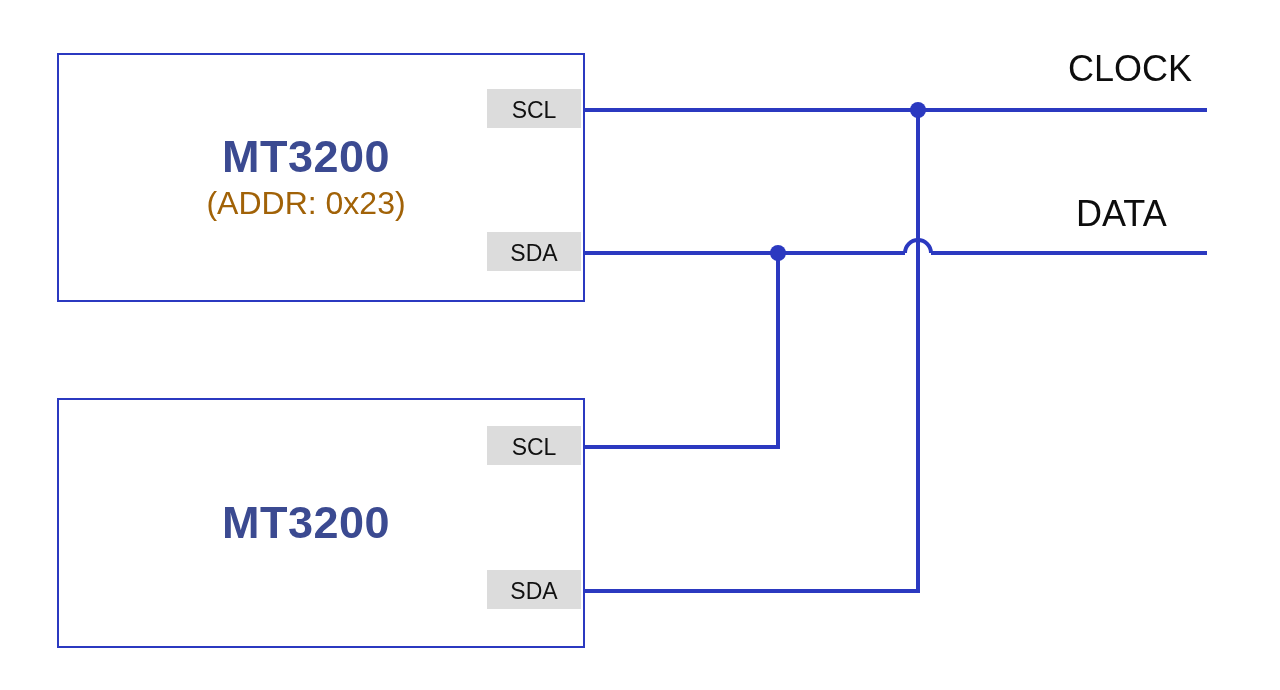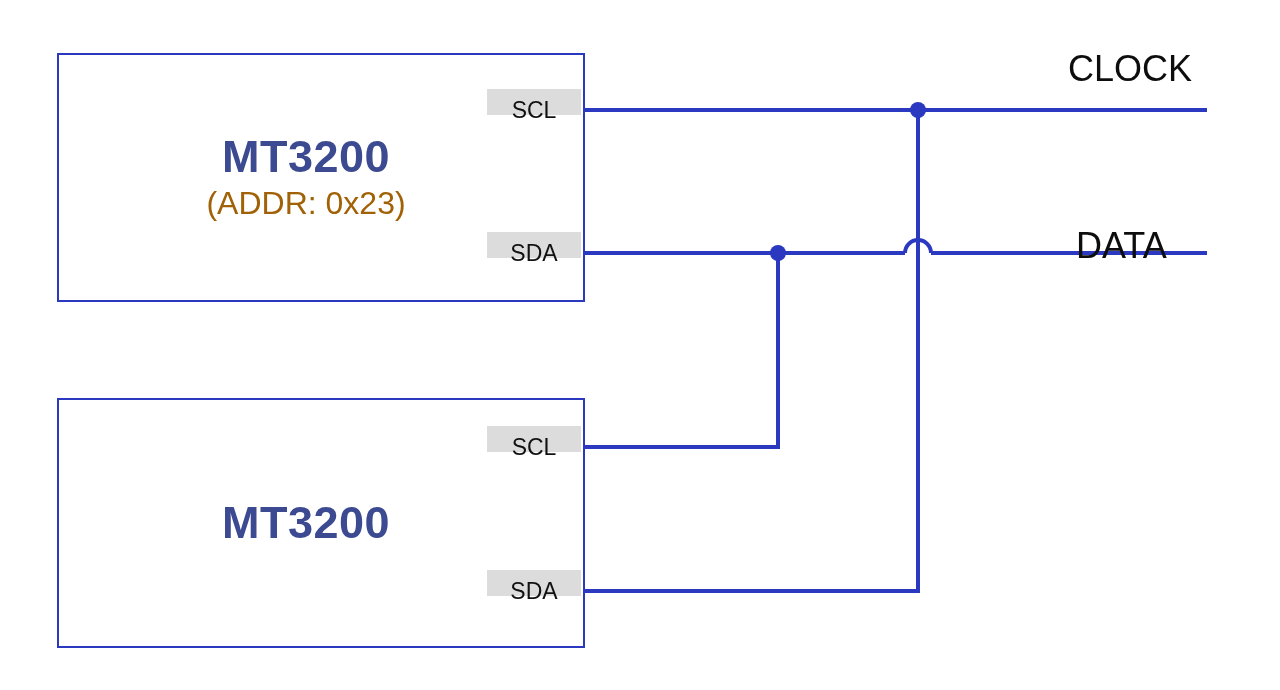--- a/index.html
+++ b/index.html
@@ -61,21 +61,21 @@
     font-size: 32px;
     color: #a16207;
     line-height: 1.25;
     margin-top: 2px;
   }
 
   
   .pin-tab {
     position: absolute;
     width: 94px;
-    height: 26px;
+    height: 39px;
     background: #dcdcdc;
     color: #111111;
     font-size: 23px;
     line-height: 42px;
     text-align: center;
     box-sizing: border-box;
   }
   #pin-tab-scl-1 { left: 487px; top: 89px;  }
   #pin-tab-sda-1 { left: 487px; top: 232px; }
   #pin-tab-scl-2 { left: 487px; top: 426px; }
@@ -83,21 +83,21 @@
 
   
   .bus-label {
     position: absolute;
     font-size: 36px;
     color: #0d0d0d;
     white-space: nowrap;
     line-height: 1;
   }
   #bus-label-clock { left: 1068px; top: 51px;  }
-  #bus-label-data  { left: 1076px; top: 196px; margin-top: 32px; }
+  #bus-label-data  { left: 1076px; top: 196px; }
 </style>
 </head>
 <body>
 
 <div id="canvas">
 
   <svg id="wire-layer" viewBox="0 0 1280 690">
     <g fill="none" stroke="#2b39c0" stroke-width="4" stroke-linecap="butt">
 
       <path d="M 580 110 L 1207 110"></path>

